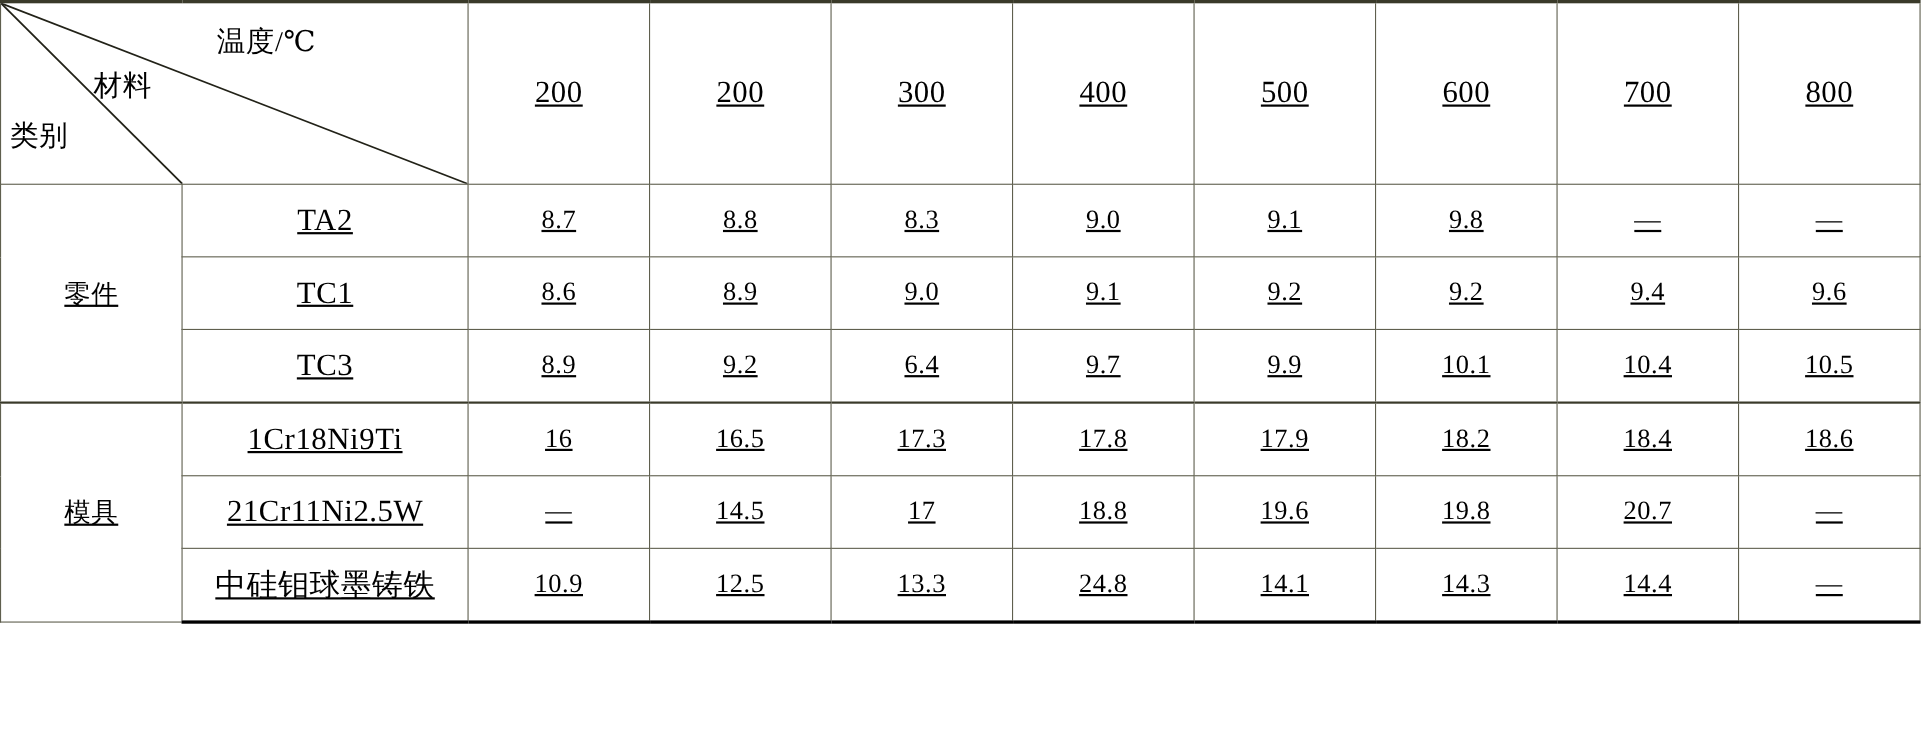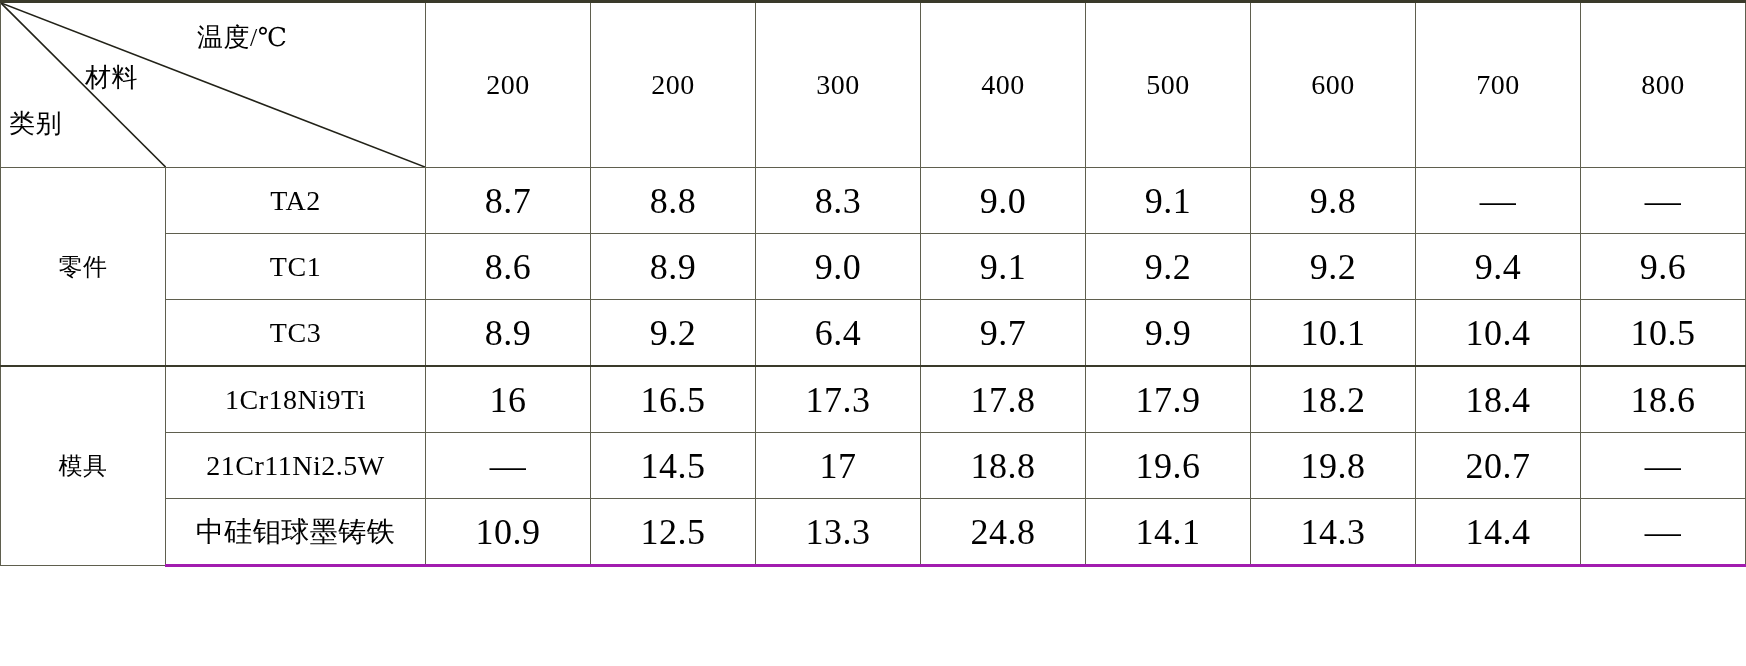--- a/index.html
+++ b/index.html
@@ -13,20 +13,21 @@
     font-family: "Liberation Serif", "DejaVu Serif", serif;
     color: #000000;
     overflow: hidden;
   }
 
   #table-wrap {
     position: relative;
     width: 1646px;
     height: 666px;
     box-sizing: border-box;
+    text-decoration: underline;
   }
 
   table.data-table {
     border-collapse: collapse;
     width: 1746px;
     table-layout: fixed;
     font-size: 27px;
   }
 
   table.data-table td {
@@ -38,21 +39,21 @@
     letter-spacing: 0.5px;
   }
 
   
   col.c-category { width: 165px; }
   col.c-material { width: 260px; }
   col.c-temp     { width: 165px; }
 
   
   tr.head-row > td { border-top: 3px solid #3a3a2a; }
-  tr.row-last > td { border-bottom: 3px solid #a21caf; }
+  tr.row-last > td { border-bottom: 3px solid #000000; }
 
   
   tr.group-start > td { border-top: 2.5px solid #3a3a2a; }
 
   
   td.edge-left  { border-left: none; }
   td.edge-right { border-right: none; }
 
   
   td.corner-cell {
@@ -77,21 +78,21 @@
   .corner-label.lbl-temp     { top: 22px;  left: 196px; }
   .corner-label.lbl-material { top: 62px;  left: 84px; }
   .corner-label.lbl-category { top: 108px; left: 8px; }
 
   td.head-temp { height: 164px; font-size: 28px; }
 
   tr.body-row > td { height: 65px; }
 
   td.group-cell  { font-size: 24px; }
   td.material-cell { font-size: 28px; }
-  td.value-cell  { font-size: 36px; }
+  td.value-cell  { font-size: 24px; }
 </style>
 </head>
 <body>
 
 <div id="table-wrap">
   <table class="data-table">
     <colgroup>
       <col class="c-category">
       <col class="c-material">
       <col class="c-temp">

